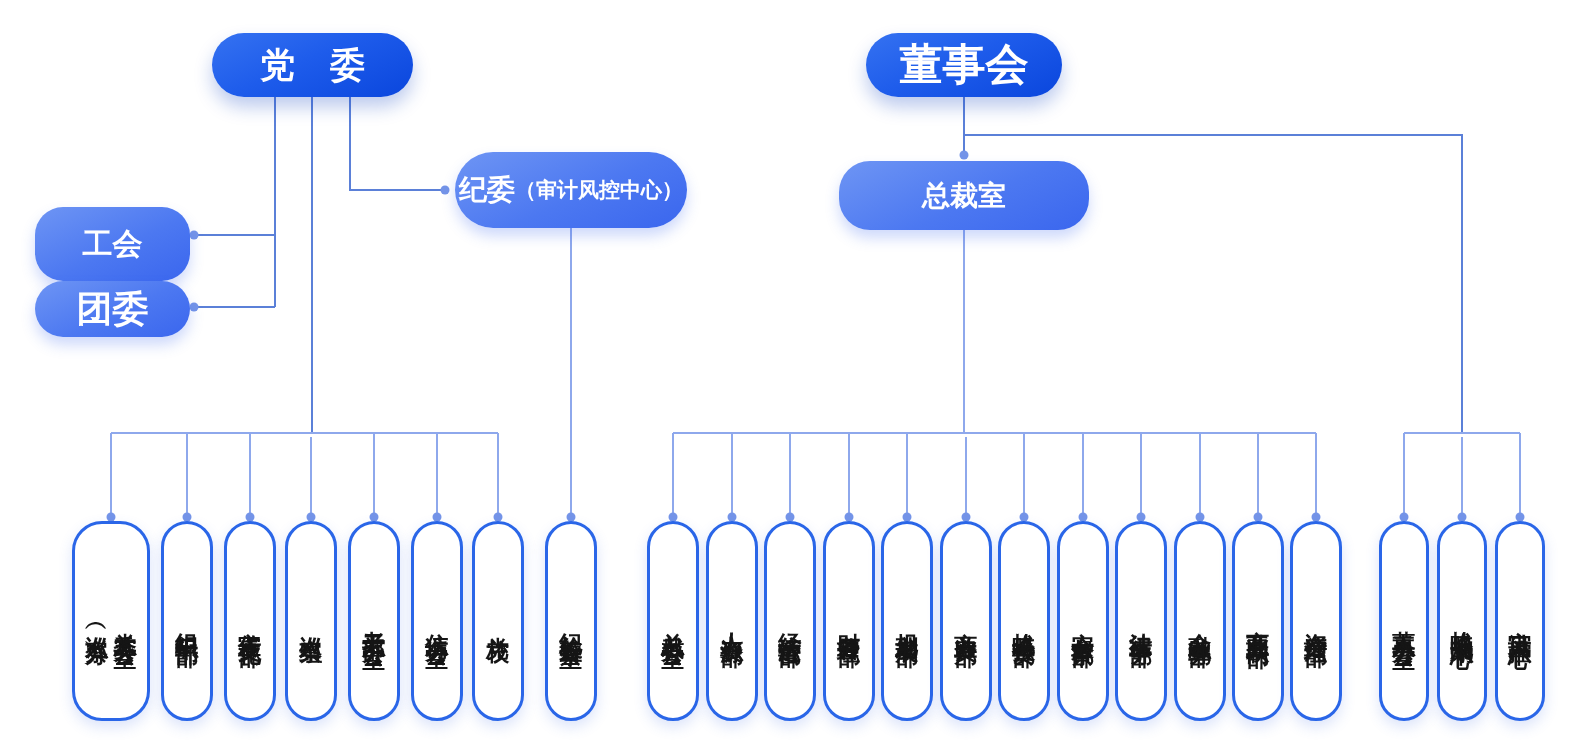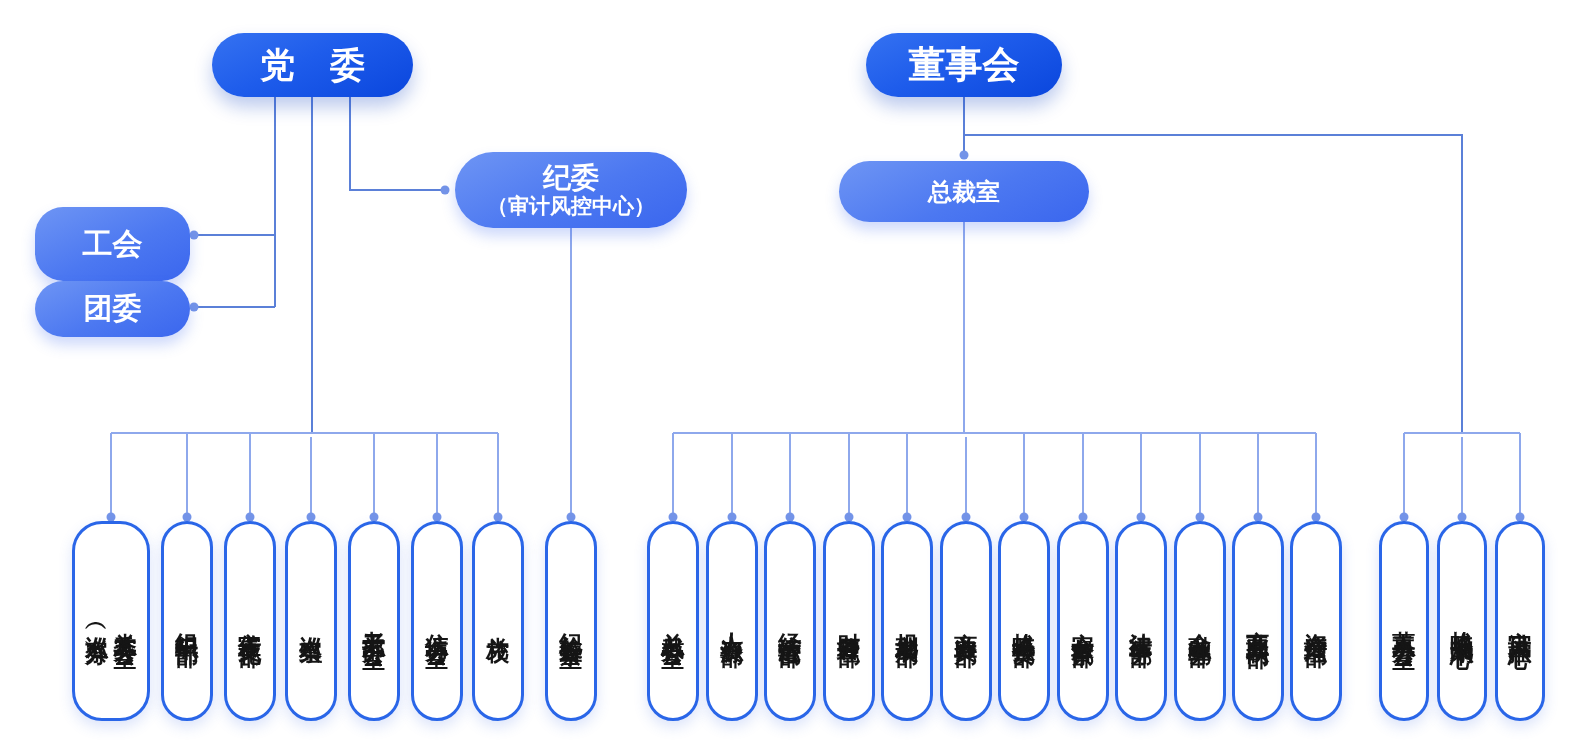--- a/index.html
+++ b/index.html
@@ -13,21 +13,21 @@
     color:#fff;font-weight:700;text-align:center;
   }
   .pill-dark{
     background:linear-gradient(155deg,#3572f1 0%,#1e5ceb 45%,#0a46dd 100%);
     box-shadow:0 10px 18px rgba(18,70,195,.28);
   }
   .pill-light{
     background:linear-gradient(155deg,#6e95f4 0%,#4c78f1 55%,#3a66ee 100%);
     box-shadow:0 8px 14px rgba(58,102,238,.25);
   }
-  .pill-stack{flex-direction:column;line-height:1.15;}
+  .pill-stack{line-height:1.15;}
   .pill-title{font-size:28px;font-weight:700;}
   .pill-sub{font-size:21px;font-weight:600;}
   .capsule{
     position:absolute;top:521px;height:200px;box-sizing:border-box;
     background:#ffffff;border:3px solid #2a66e8;border-radius:30px;
     box-shadow:0 6px 14px rgba(62,105,225,.18);
     display:flex;flex-direction:row-reverse;align-items:center;justify-content:center;
     column-gap:2px;
   }
   .vcol{
@@ -78,38 +78,38 @@
       <circle cx="1404" cy="517" r="4.5"></circle>
         <circle cx="1462" cy="517" r="4.5"></circle>
       <circle cx="1520" cy="517" r="4.5"></circle>
     </g>
   </svg>
 
   <div class="pill pill-dark" style="left:212px;top:33px;width:201px;height:64px;border-radius:32px;font-size:35px;">
     <span>党　委</span>
   </div>
 
-  <div class="pill pill-dark" style="left:866px;top:33px;width:196px;height:64px;border-radius:32px;font-size:37px;">
+  <div class="pill pill-dark" style="left:866px;top:33px;width:196px;height:64px;border-radius:32px;font-size:43px;">
     <span>董事会</span>
   </div>
 
   <div class="pill pill-light" style="left:35px;top:207px;width:155px;height:74px;border-radius:28px;font-size:30px;">
     <span>工会</span>
   </div>
 
-  <div class="pill pill-light" style="left:35px;top:281px;width:155px;height:56px;border-radius:28px;font-size:29px;align-items:center;">
+  <div class="pill pill-light" style="left:35px;top:281px;width:155px;height:56px;border-radius:28px;font-size:36px;align-items:center;">
     <span>团委</span>
   </div>
 
   <div class="pill pill-light pill-stack" style="left:455px;top:152px;width:232px;height:76px;border-radius:38px;">
     <span class="pill-title">纪委</span>
     <span class="pill-sub">（审计风控中心）</span>
   </div>
 
-  <div class="pill pill-light" style="left:839px;top:161px;width:250px;height:61px;border-radius:31px;font-size:24px;justify-content:center;">
+  <div class="pill pill-light" style="left:839px;top:161px;width:250px;height:69px;border-radius:31px;font-size:28px;justify-content:center;">
     <span>总裁室</span>
   </div>
 
   <div class="capsule" style="left:72px;width:78px;">
     <span class="vcol">党委办公室</span>
     <span class="vcol">（巡察办）</span>
   </div>
   <div class="capsule" style="left:161px;width:52px;">
     <span class="vcol">组织干部部</span>
   </div>

